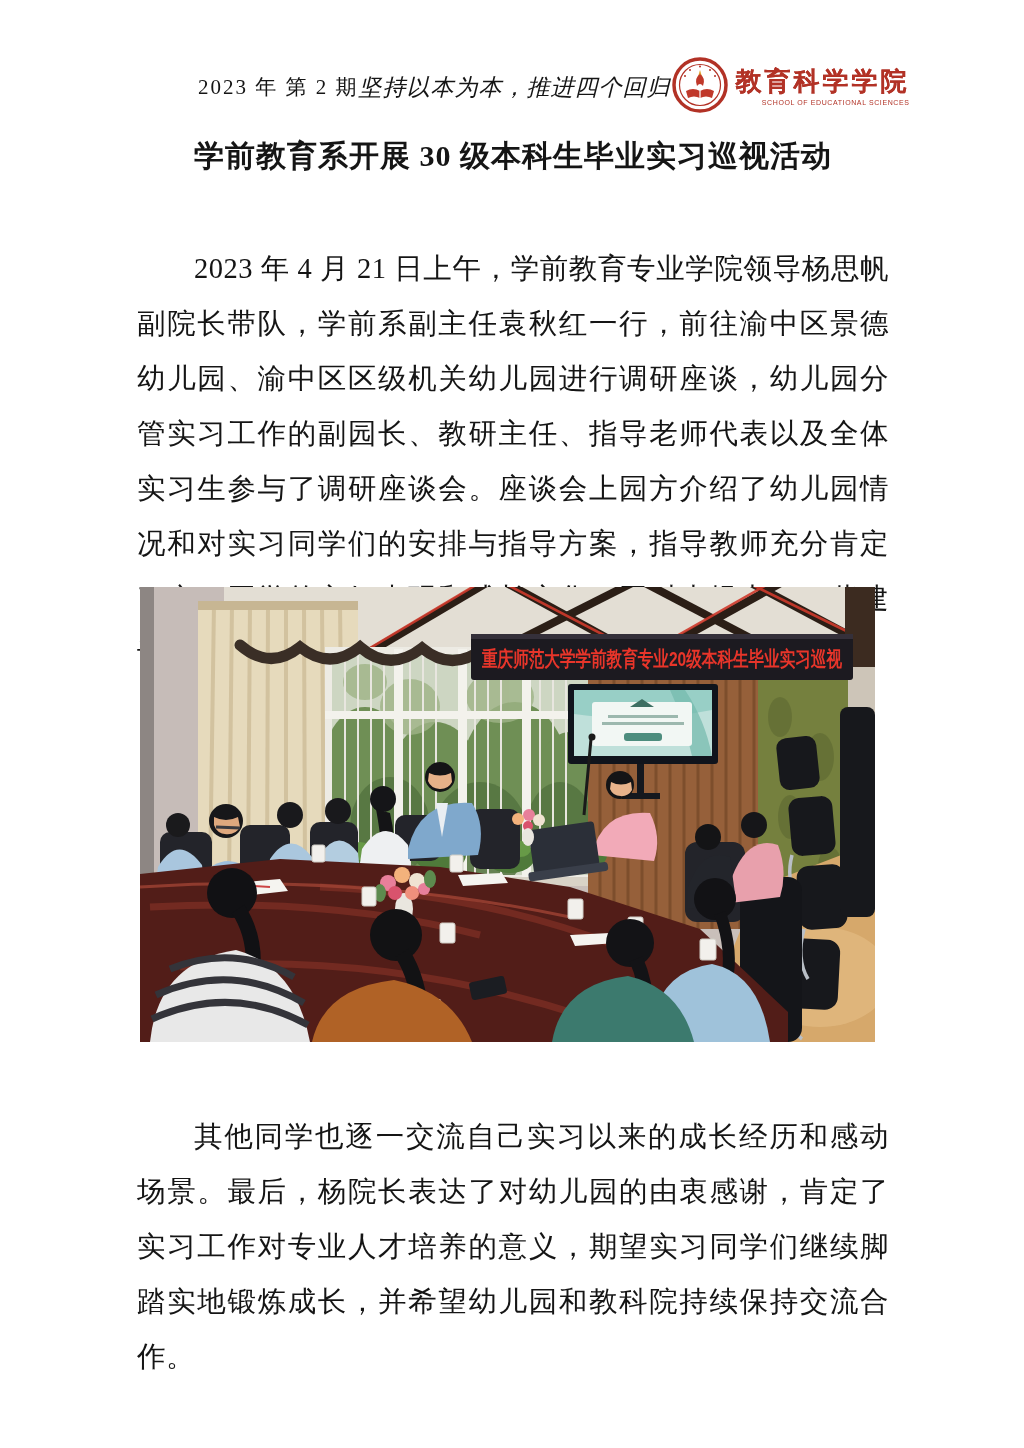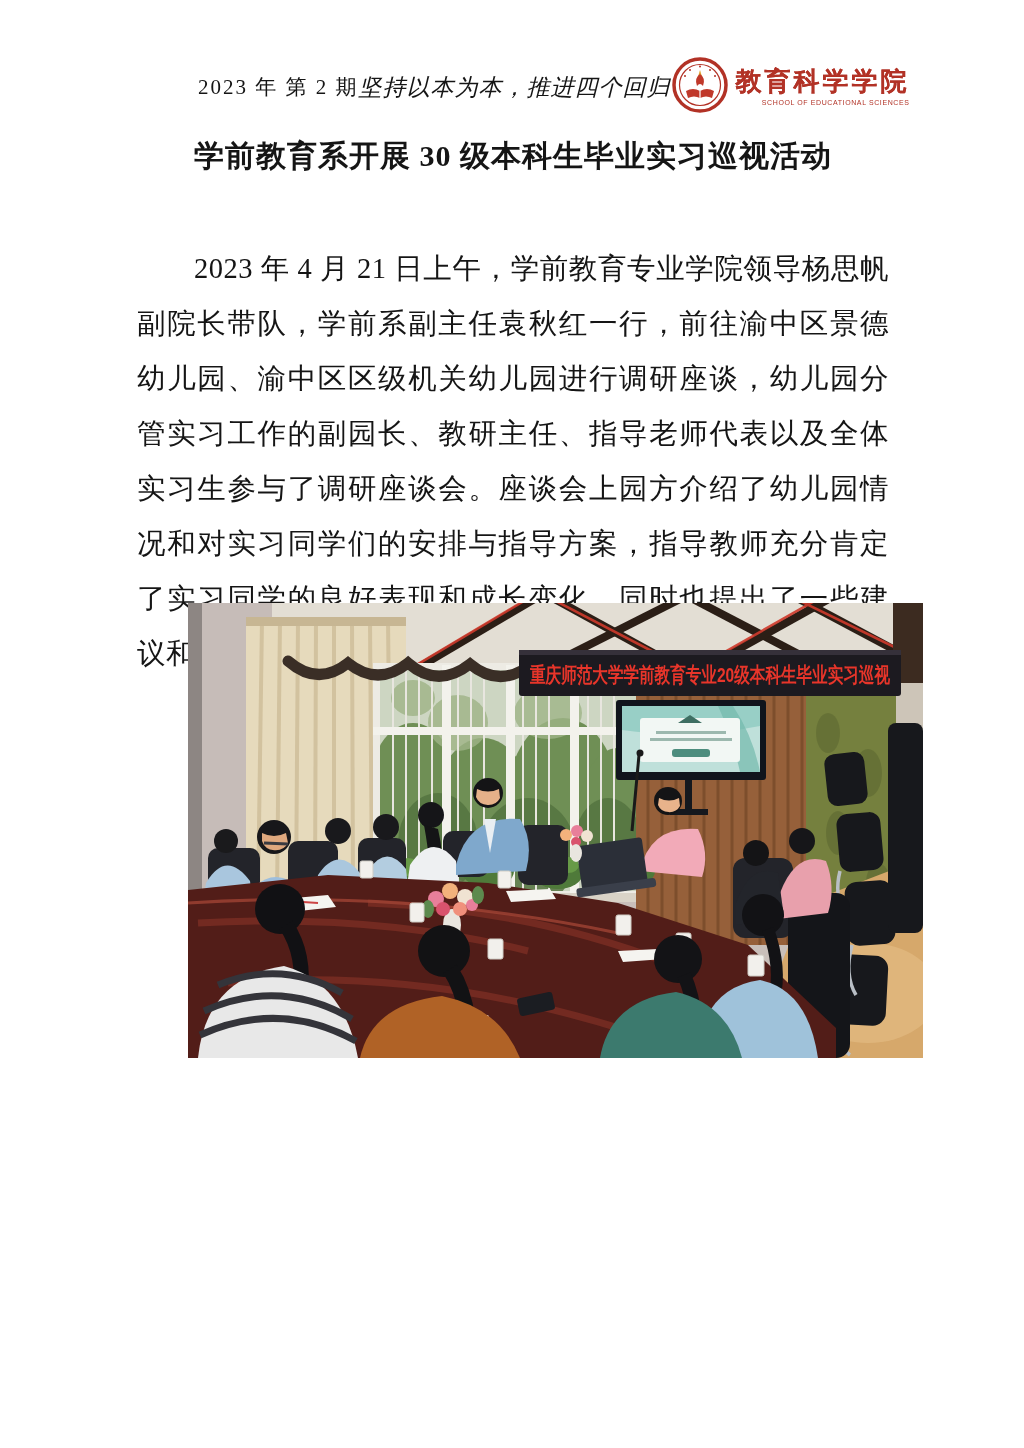--- a/index.html
+++ b/index.html
@@ -20,21 +20,21 @@
 
   
   .title{position:absolute;left:137px;top:136px;width:752px;text-align:center;
          font-size:30px;font-weight:bold;letter-spacing:1px;}
   .para{position:absolute;left:137px;width:752px;font-size:28.5px;line-height:55px;
         text-align:justify;text-indent:2em;letter-spacing:.5px;}
   .para1{top:212px;}
   .para2{top:1080px;}
 
   
-  .photo{position:absolute;left:140px;top:603px;width:735px;height:455px;margin-left:48px;}
+  .photo{position:absolute;left:140px;top:587px;width:735px;height:455px;}
   .photo svg{display:block;}
 
   
   .pagenum{position:absolute;left:0;top:1350px;width:100%;text-align:center;
            font-size:17px;font-family:"Liberation Sans",sans-serif;color:#222;}
 </style>
 </head>
 <body>
 
 <div class="page">
@@ -411,15 +411,16 @@
           <g stroke="#34343a" stroke-width="7" fill="none">
             <path d="M16 408 q76 -34 148 8"></path>
             <path d="M12 432 q80 -36 156 6"></path>
             <path d="M30 382 q64 -26 124 8"></path>
           </g>
         </g>
       </g>
     </svg>
   </div>
 
+  <p class="para para2">其他同学也逐一交流自己实习以来的成长经历和感动场景。最后，杨院长表达了对幼儿园的由衷感谢，肯定了实习工作对专业人才培养的意义，期望实习同学们继续脚踏实地锻炼成长，并希望幼儿园和教科院持续保持交流合作。</p>
 
 
 </div>
 
 </body></html>

